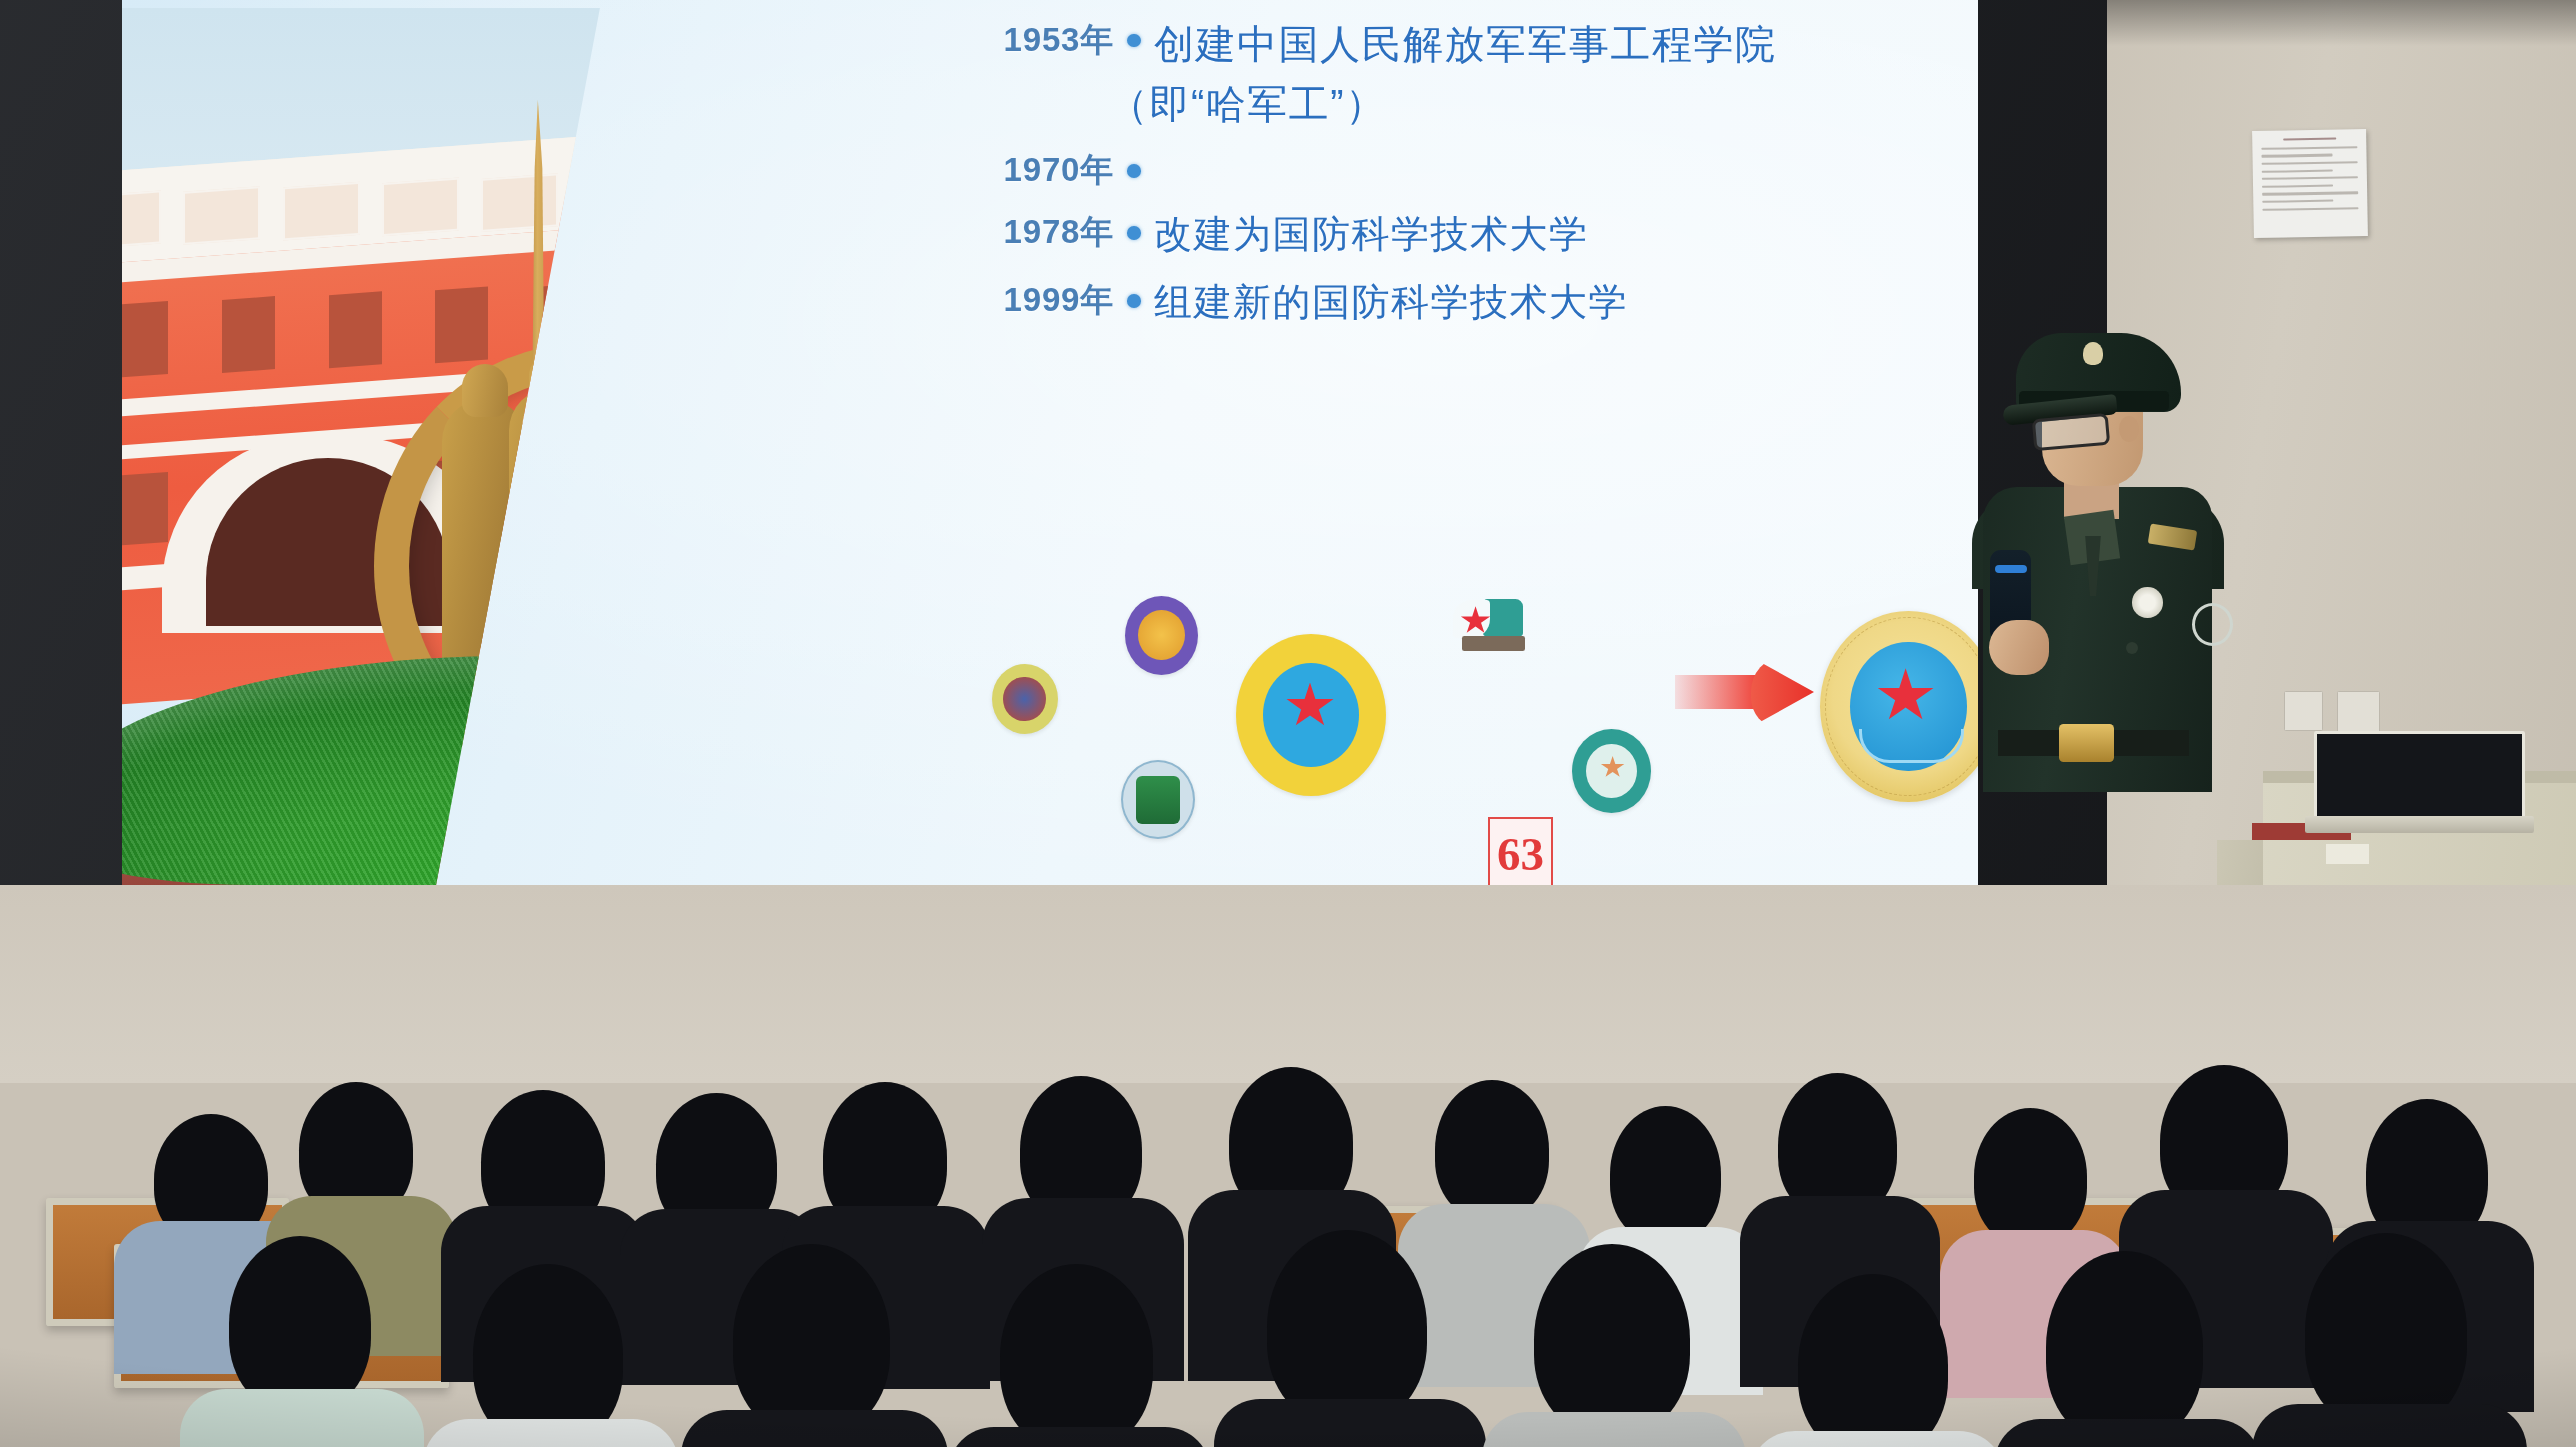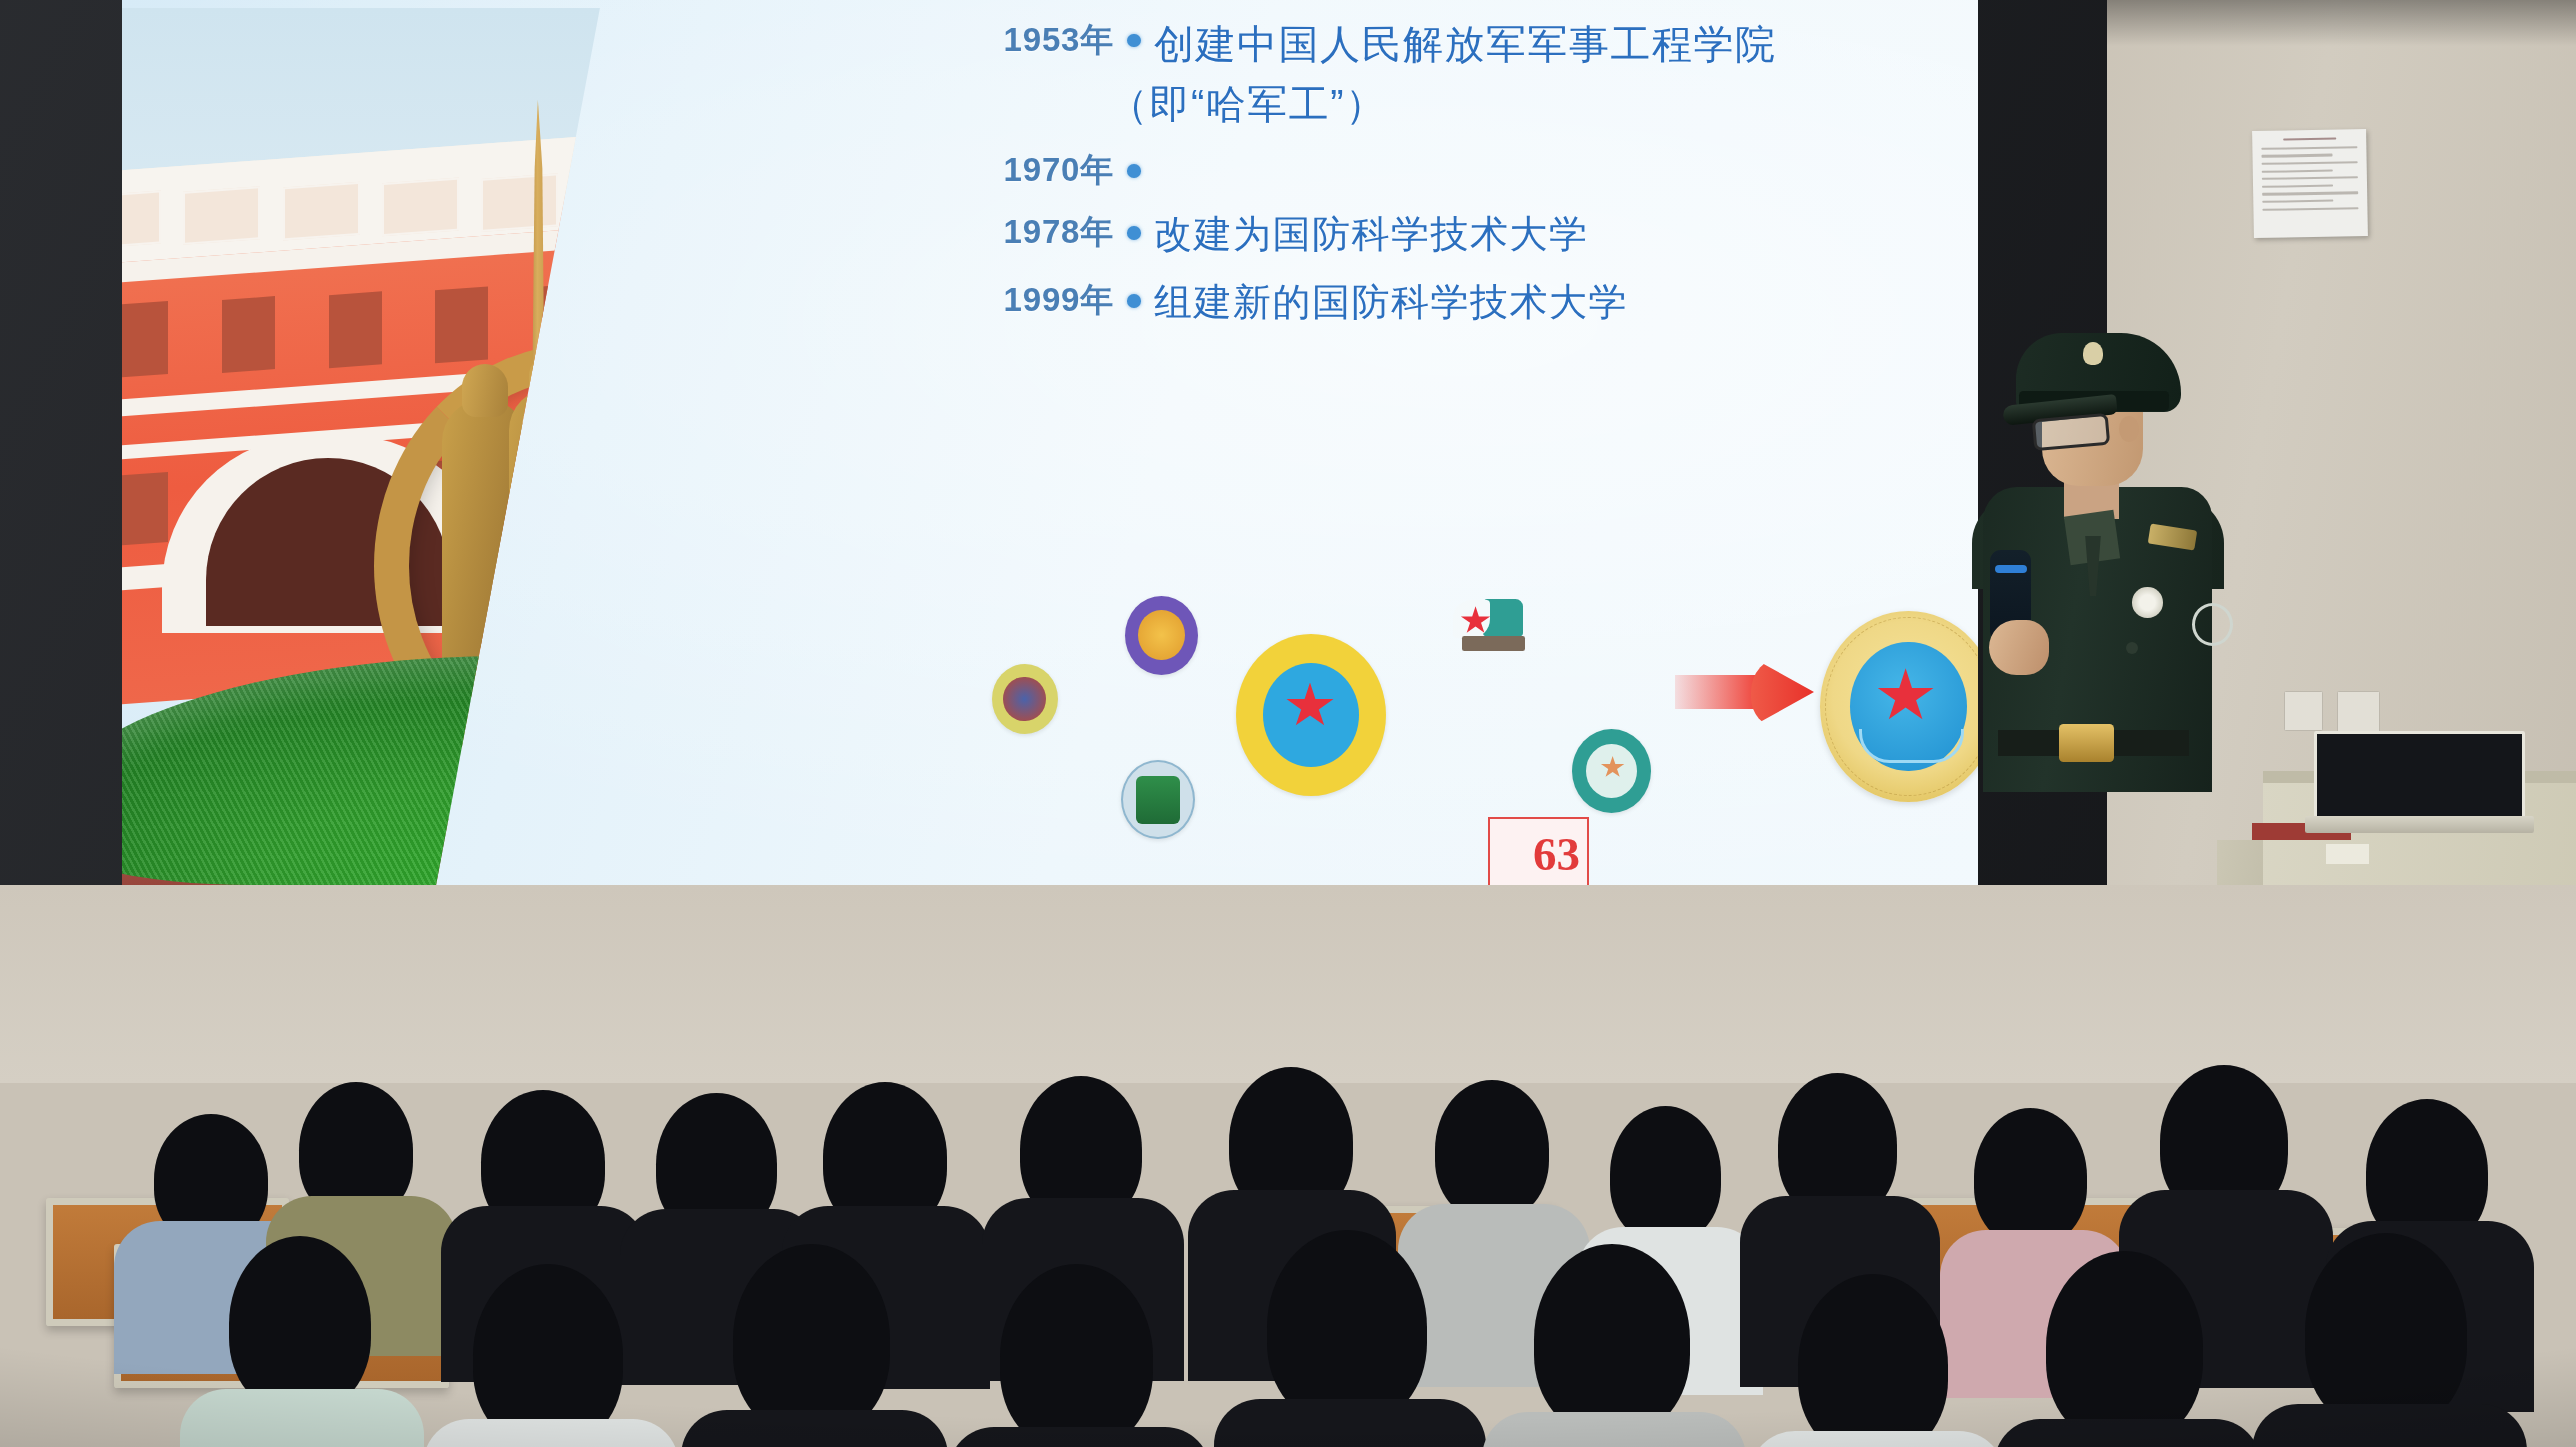--- a/index.html
+++ b/index.html
@@ -133,21 +133,21 @@
   .e5 .core{background:#dff0ec;}
   .e5 .star{left:36%;top:32%;width:24.4px;height:23px;background:#e3935c;}
   .mark{position:absolute;left:458px;top:7.6px;width:92px;height:66px;}
   .mark .m1{position:absolute;left:41px;top:3.1px;width:40px;height:37px;background:#2f9e94;border-radius:4.6px 7.6px 3.1px 3.1px;}
   .mark .m2{position:absolute;left:10.7px;top:4.6px;width:37px;height:38px;background:#f4f9fb;border-radius:50% 10% 50% 10%;}
   .mark .star{left:18.3px;top:10.7px;width:30.5px;height:29px;}
   .mark .m3{position:absolute;left:20px;top:40px;width:63px;height:15.3px;background:#7b6a5a;border-radius:2.3px;}
   .sixthree{position:absolute;left:504px;top:229px;width:61px;height:70px;
         background:#fdf2f2;border:2.3px solid #e24b48;display:flex;align-items:center;
         justify-content:center;color:#e23b3b;font-size:47px;font-weight:700;
-        font-family:"Liberation Serif",serif;line-height:1;padding-left:36px;}
+        font-family:"Liberation Serif",serif;line-height:1;}
 
   .arrow{position:absolute;left:691px;top:69px;width:137px;height:69px;}
   .arrow .shaft{position:absolute;left:0;top:18.3px;width:85px;height:34px;
         background:linear-gradient(90deg,rgba(244,140,140,.25),#ef4036);}
   .arrow .head{position:absolute;left:76px;top:0px;width:63px;height:70px;
         background:linear-gradient(90deg,#ef5a48,#e8312a);
         clip-path:polygon(0% 0%,100% 50%,0% 100%);}
 
   .nudt{position:absolute;left:836px;top:23px;width:177px;height:191px;border-radius:50%;
         background:radial-gradient(circle at 50% 45%,#f6e49a 0%,#efd887 55%,#e4c765 78%,#f2ecd0 100%);

